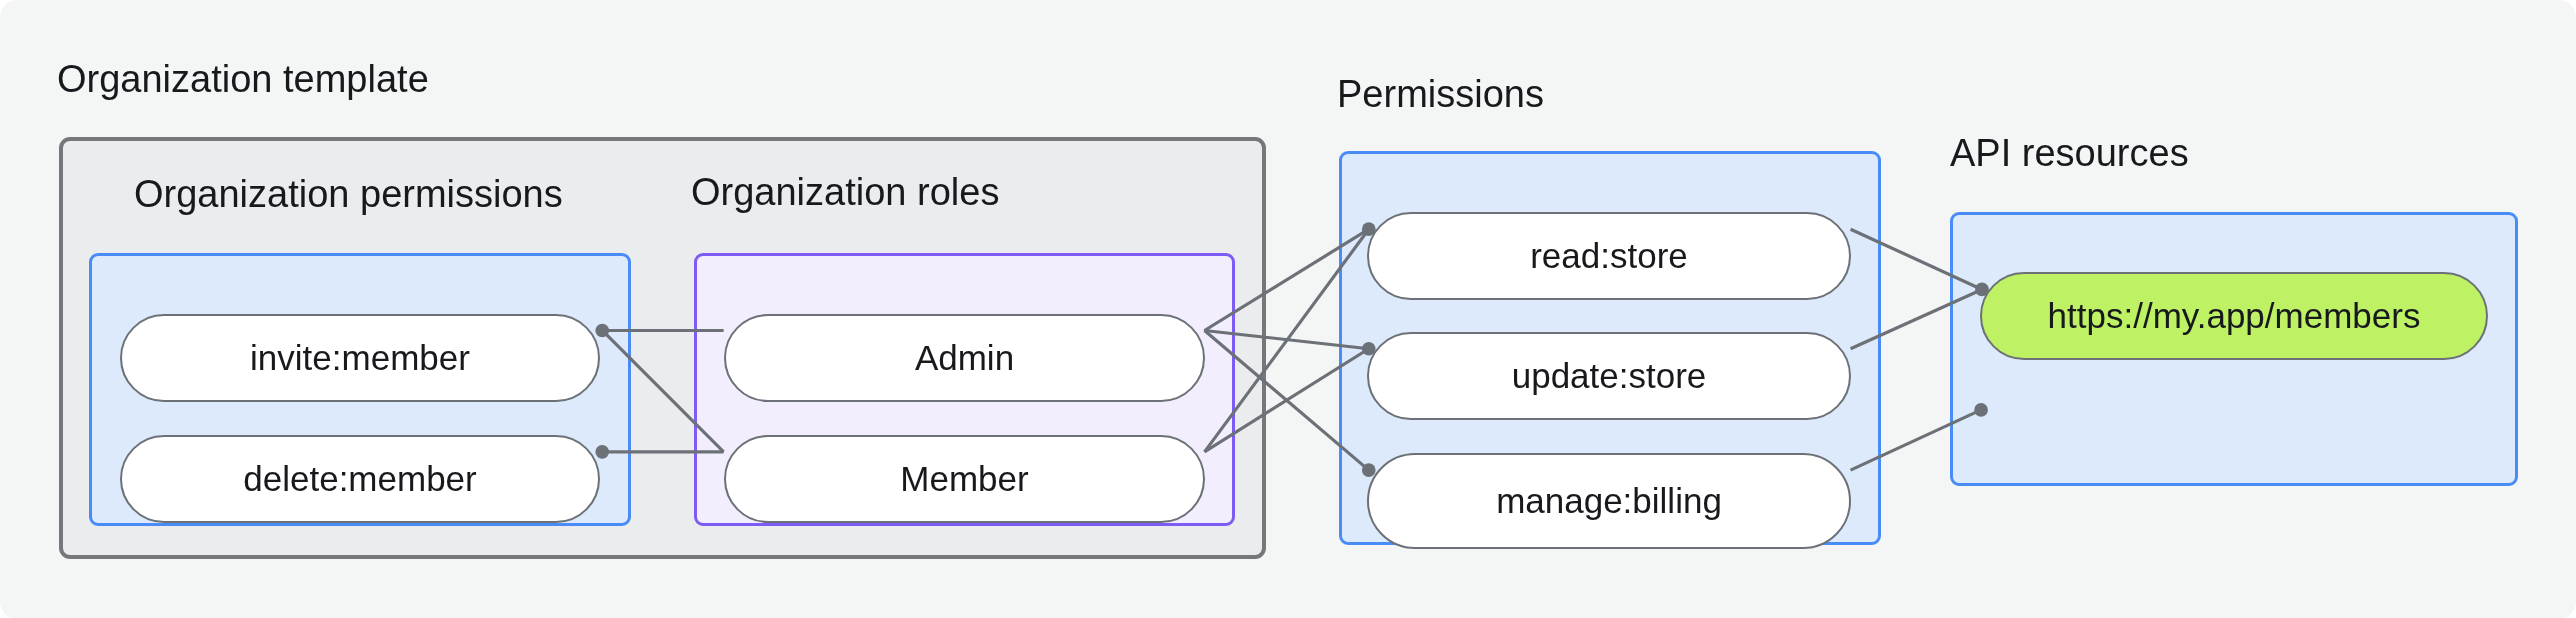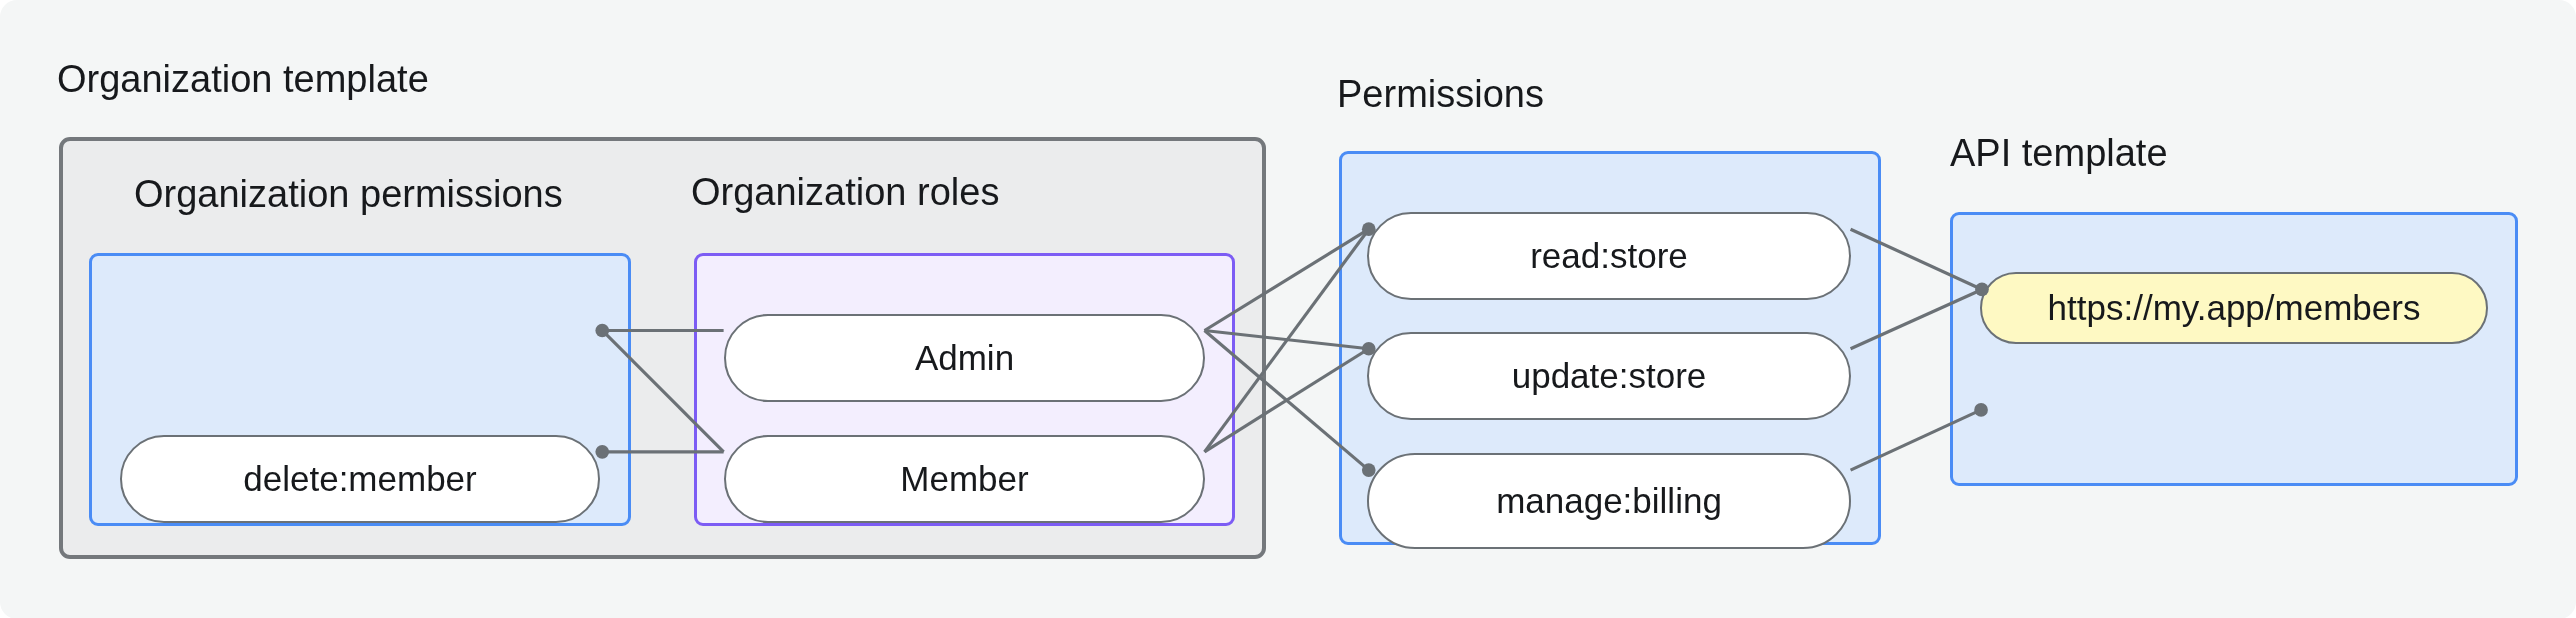--- a/index.html
+++ b/index.html
@@ -75,22 +75,23 @@
     </svg>
 <div class="group group--gray" style="left: 59px; top: 137px; width: 1207px; height: 422px; background: rgb(235, 236, 237); border-color: rgb(116, 120, 124);"></div>
     <div class="group group--blue" style="left: 89px; top: 253px; width: 542px; height: 273px; background: rgb(221, 234, 251); border-color: rgb(74, 140, 245);"></div>
     <div class="group group--purple" style="left: 694px; top: 253px; width: 541px; height: 273px; background: rgb(243, 238, 254); border-color: rgb(124, 92, 244);"></div>
     <div class="group group--blue" style="left: 1339px; top: 151px; width: 542px; height: 394px; background: rgb(221, 234, 251); border-color: rgb(74, 140, 245);"></div>
     <div class="group group--blue" style="left: 1950px; top: 212px; width: 568px; height: 274px; background: rgb(221, 234, 251); border-color: rgb(74, 140, 245);"></div>
     <div class="diagram-label" style="left: 57px; top: 57px;">Organization template</div>
     <div class="diagram-label" style="left: 91px; top: 172px; margin-left: 43px;">Organization permissions</div>
     <div class="diagram-label" style="left: 691px; top: 170px;">Organization roles</div>
     <div class="diagram-label" style="left: 1337px; top: 72px;">Permissions</div>
-    <div class="diagram-label" style="left: 1950px; top: 131px;">API template</div>
+    <div class="diagram-label" style="left: 1950px; top: 131px;">API resources</div>
+    <div class="node" style="left: 120px; top: 287px; width: 480px; height: 88px; background: rgb(255, 255, 255); border-color: rgb(107, 113, 118);">invite:member</div>
     <div class="node" style="left: 120px; top: 408px; width: 480px; height: 88px; background: rgb(255, 255, 255); border-color: rgb(107, 113, 118);">delete:member</div>
     <div class="node" style="left: 724px; top: 287px; width: 481px; height: 88px; background: rgb(255, 255, 255); border-color: rgb(107, 113, 118);">Admin</div>
     <div class="node" style="left: 724px; top: 408px; width: 481px; height: 88px; background: rgb(255, 255, 255); border-color: rgb(107, 113, 118);">Member</div>
     <div class="node" style="left: 1367px; top: 185px; width: 484px; height: 88px; background: rgb(255, 255, 255); border-color: rgb(107, 113, 118);">read:store</div>
     <div class="node" style="left: 1367px; top: 305px; width: 484px; height: 88px; background: rgb(255, 255, 255); border-color: rgb(107, 113, 118);">update:store</div>
     <div class="node" style="left: 1367px; top: 426px; width: 484px; height: 96px; background: rgb(255, 255, 255); border-color: rgb(107, 113, 118); text-align: center;">manage:billing</div>
-    <div class="node" style="left: 1980px; top: 245px; width: 508px; height: 72px; background: #fef9c3; border-color: rgb(107, 113, 118);">https://my.app/members</div>
+    <div class="node" style="left: 1980px; top: 245px; width: 508px; height: 88px; background: #bef264; border-color: rgb(107, 113, 118);">https://my.app/members</div>
   </div>
 
 
 </body></html>

